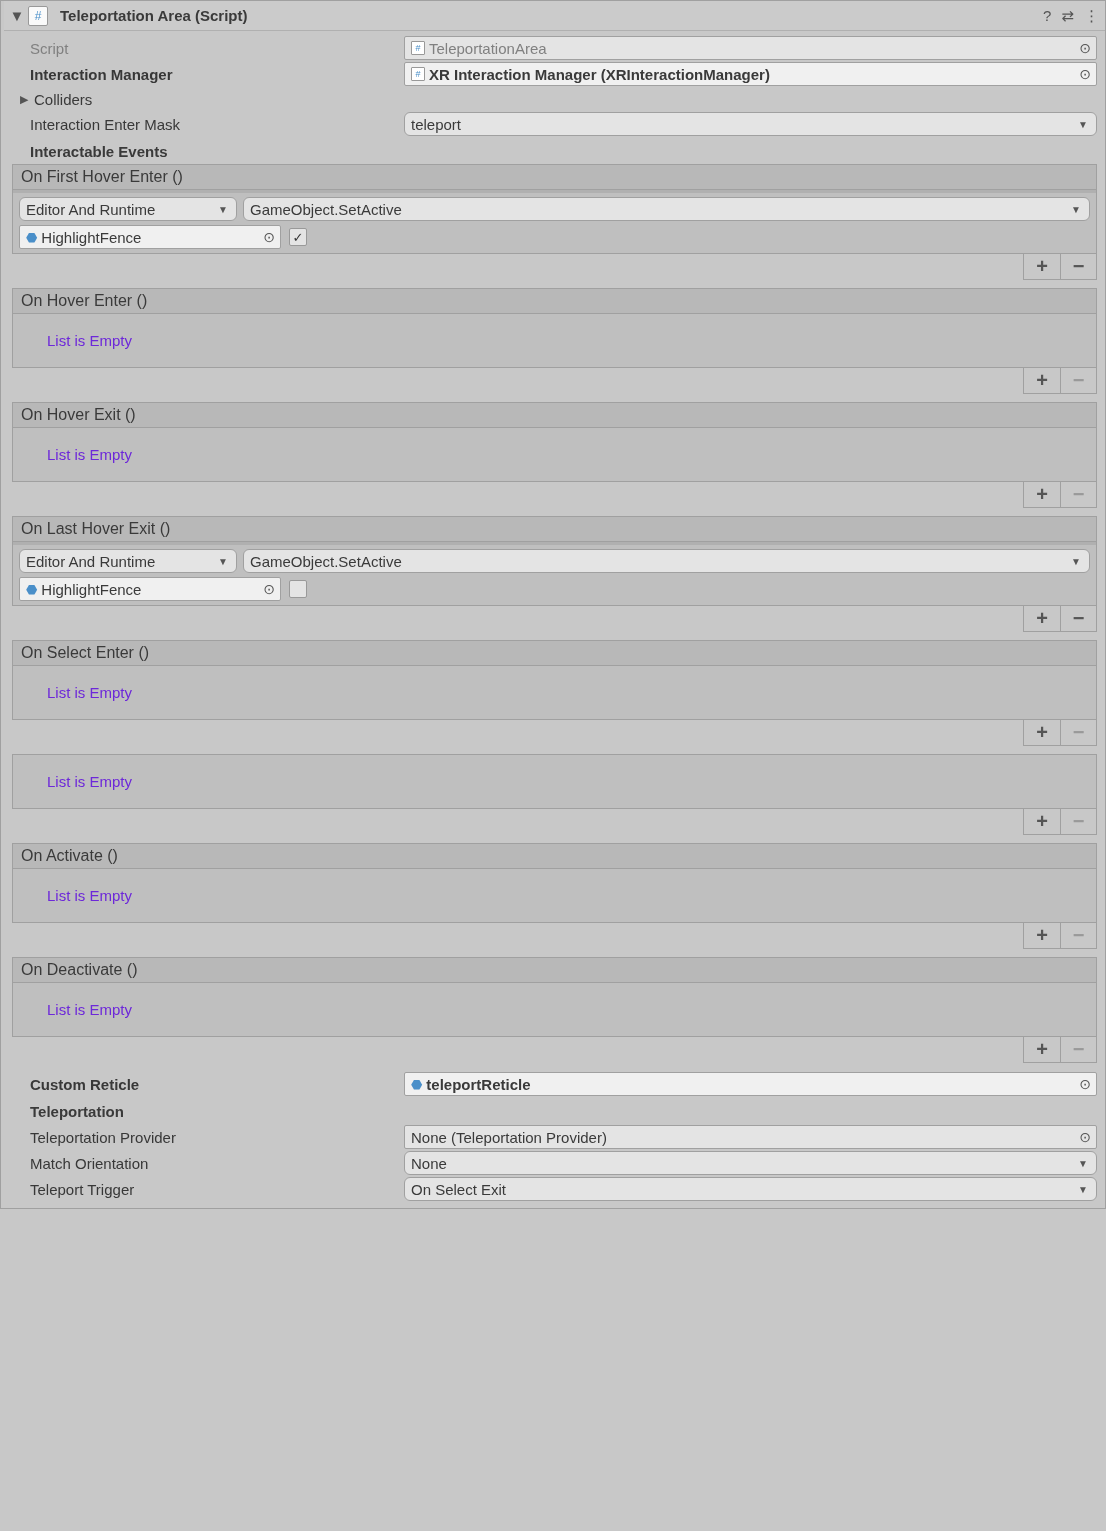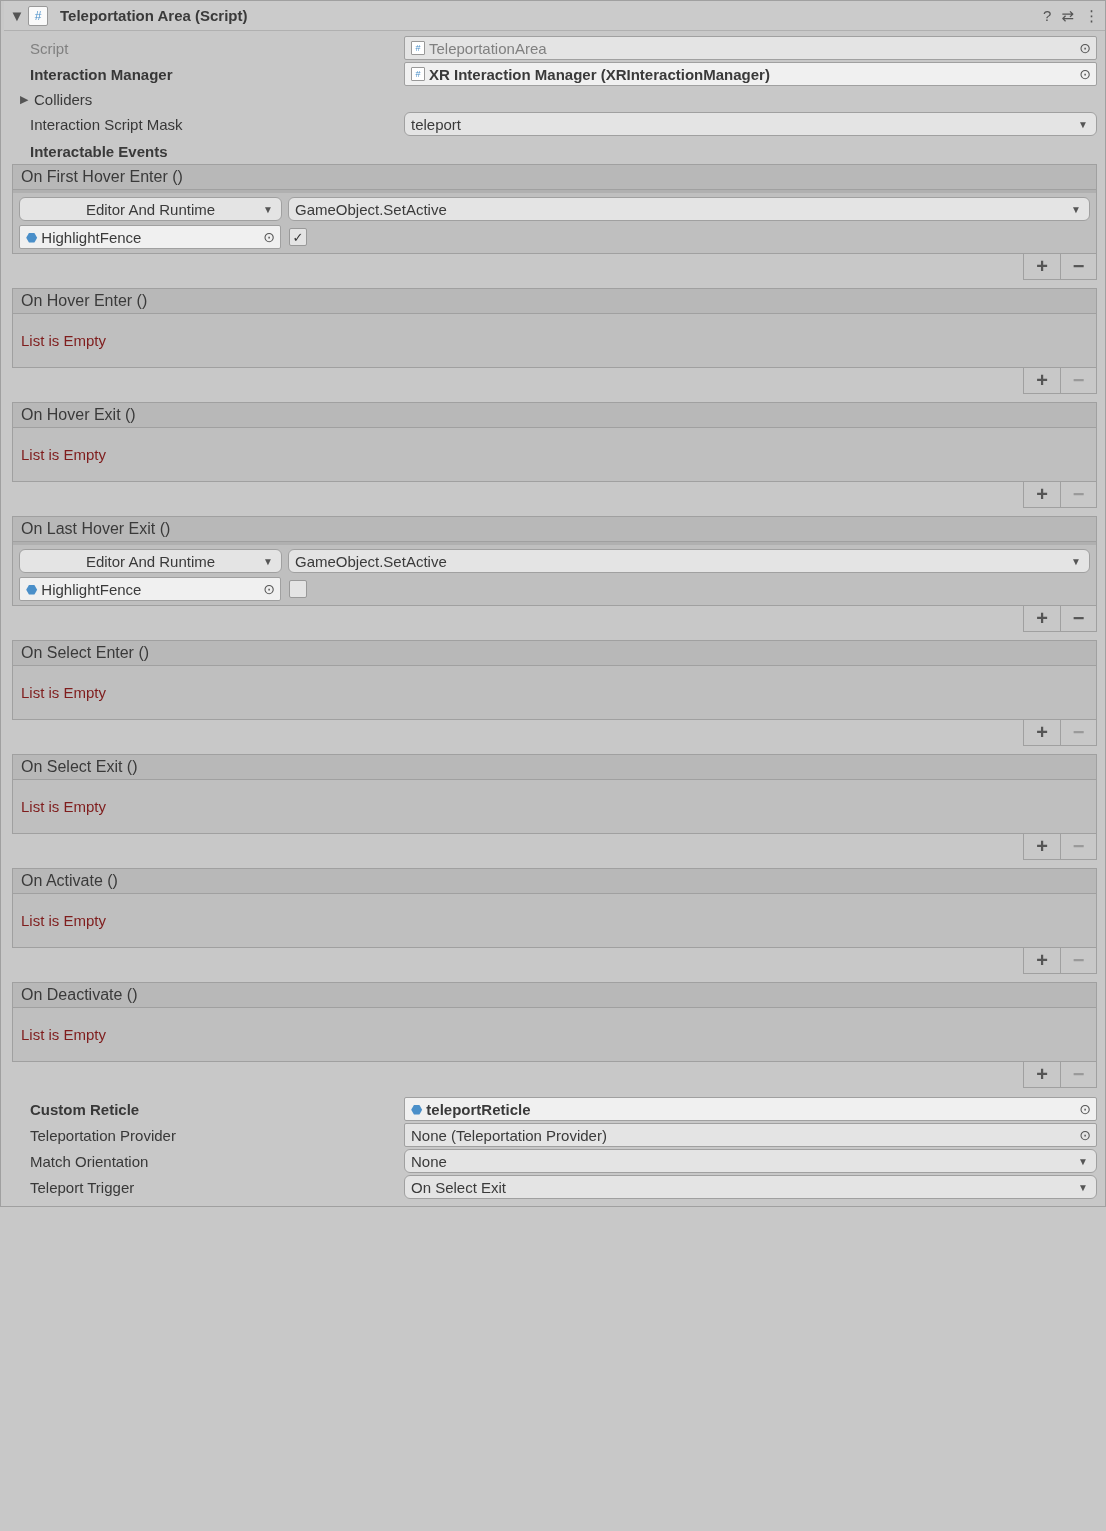--- a/index.html
+++ b/index.html
@@ -129,21 +129,21 @@
     padding: 0 6px;
     position: relative;
     cursor: pointer;
   }
   .dropdown .arrow {
     position: absolute;
     right: 8px;
     font-size: 10px;
     color: #555;
   }
-  .dropdown.small { width: 263px; flex: none; justify-content: center; }
+  .dropdown.small { width: 218px; flex: none; }
   .dropdown.func { flex: 1; }
 
   .foldout-row {
     display: flex;
     align-items: center;
     height: 24px;
     padding-left: 8px;
     cursor: pointer;
   }
   .foldout-row .tri {
@@ -171,22 +171,23 @@
   }
   .event-body {
     padding: 4px 6px;
     display: flex;
     flex-direction: column;
     gap: 4px;
     border-top: 3px solid #b0b0b0;
   }
   .event-body.empty {
     padding: 18px 8px;
-    color: #7f1d1d;
+    color: #6d28d9;
     border-top: none;
+    margin-left: 26px;
   }
   .callback-row {
     display: flex;
     gap: 6px;
     align-items: center;
   }
   .checkbox {
     width: 18px; height: 18px;
     background: #e4e4e4;
     border: 1px solid #999;
@@ -261,21 +262,21 @@
             </div>
           </div>
         </div>
 
         <div class="foldout-row">
           <span class="tri">▶</span>
           <span>Colliders</span>
         </div>
 
         <div class="row">
-          <div class="row-label">Interaction Script Mask</div>
+          <div class="row-label">Interaction Enter Mask</div>
           <div class="row-field">
             <div class="dropdown">
               <span>teleport</span>
               <span class="arrow">▼</span>
             </div>
           </div>
         </div>
 
         <div class="section-title">Interactable Events</div>
 
@@ -362,21 +363,20 @@
               <div class="event-header">On Select Enter ()</div>
               <div class="event-body empty">List is Empty</div>
             </div>
             <div class="event-footer">
               <div class="btn-pair">
                 <div class="btn">+</div>
                 <div class="btn disabled">−</div>
               </div>
             </div>
             <div class="event-block">
-              <div class="event-header">On Select Exit ()</div>
               <div class="event-body empty">List is Empty</div>
             </div>
             <div class="event-footer">
               <div class="btn-pair">
                 <div class="btn">+</div>
                 <div class="btn disabled">−</div>
               </div>
             </div>
             <div class="event-block">
               <div class="event-header">On Activate ()</div>
@@ -404,20 +404,21 @@
           <div class="row-label bold">Custom Reticle</div>
           <div class="row-field">
             <div class="obj-field bright">
               <span class="cube-icon">⬣</span>
               <span class="text" style="font-weight:600;">teleportReticle</span>
               <span class="picker">⊙</span>
             </div>
           </div>
         </div>
 
+        <div class="section-title">Teleportation</div>
 
         <div class="row">
           <div class="row-label">Teleportation Provider</div>
           <div class="row-field">
             <div class="obj-field">
               <span class="text">None (Teleportation Provider)</span>
               <span class="picker">⊙</span>
             </div>
           </div>
         </div>

